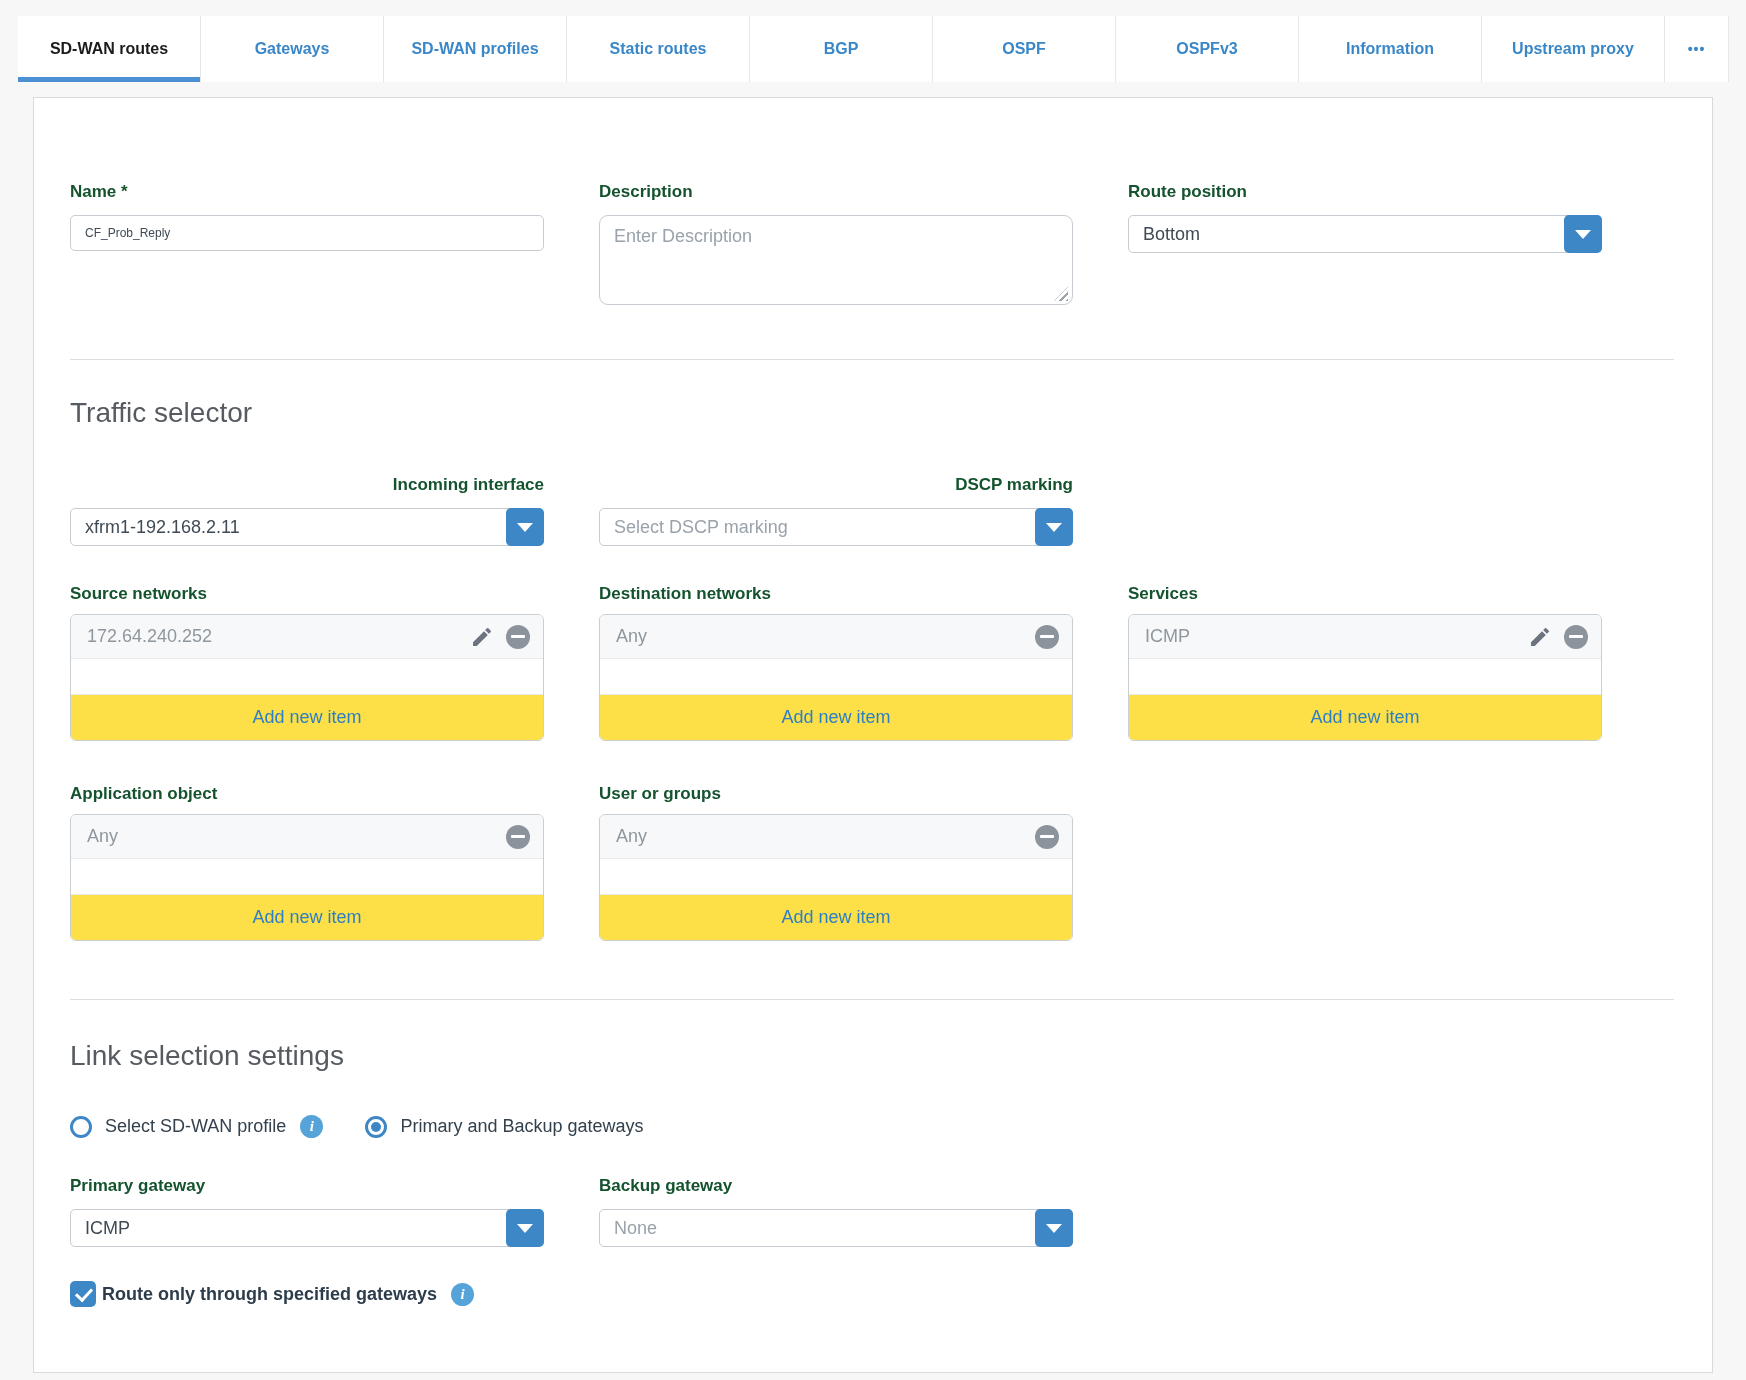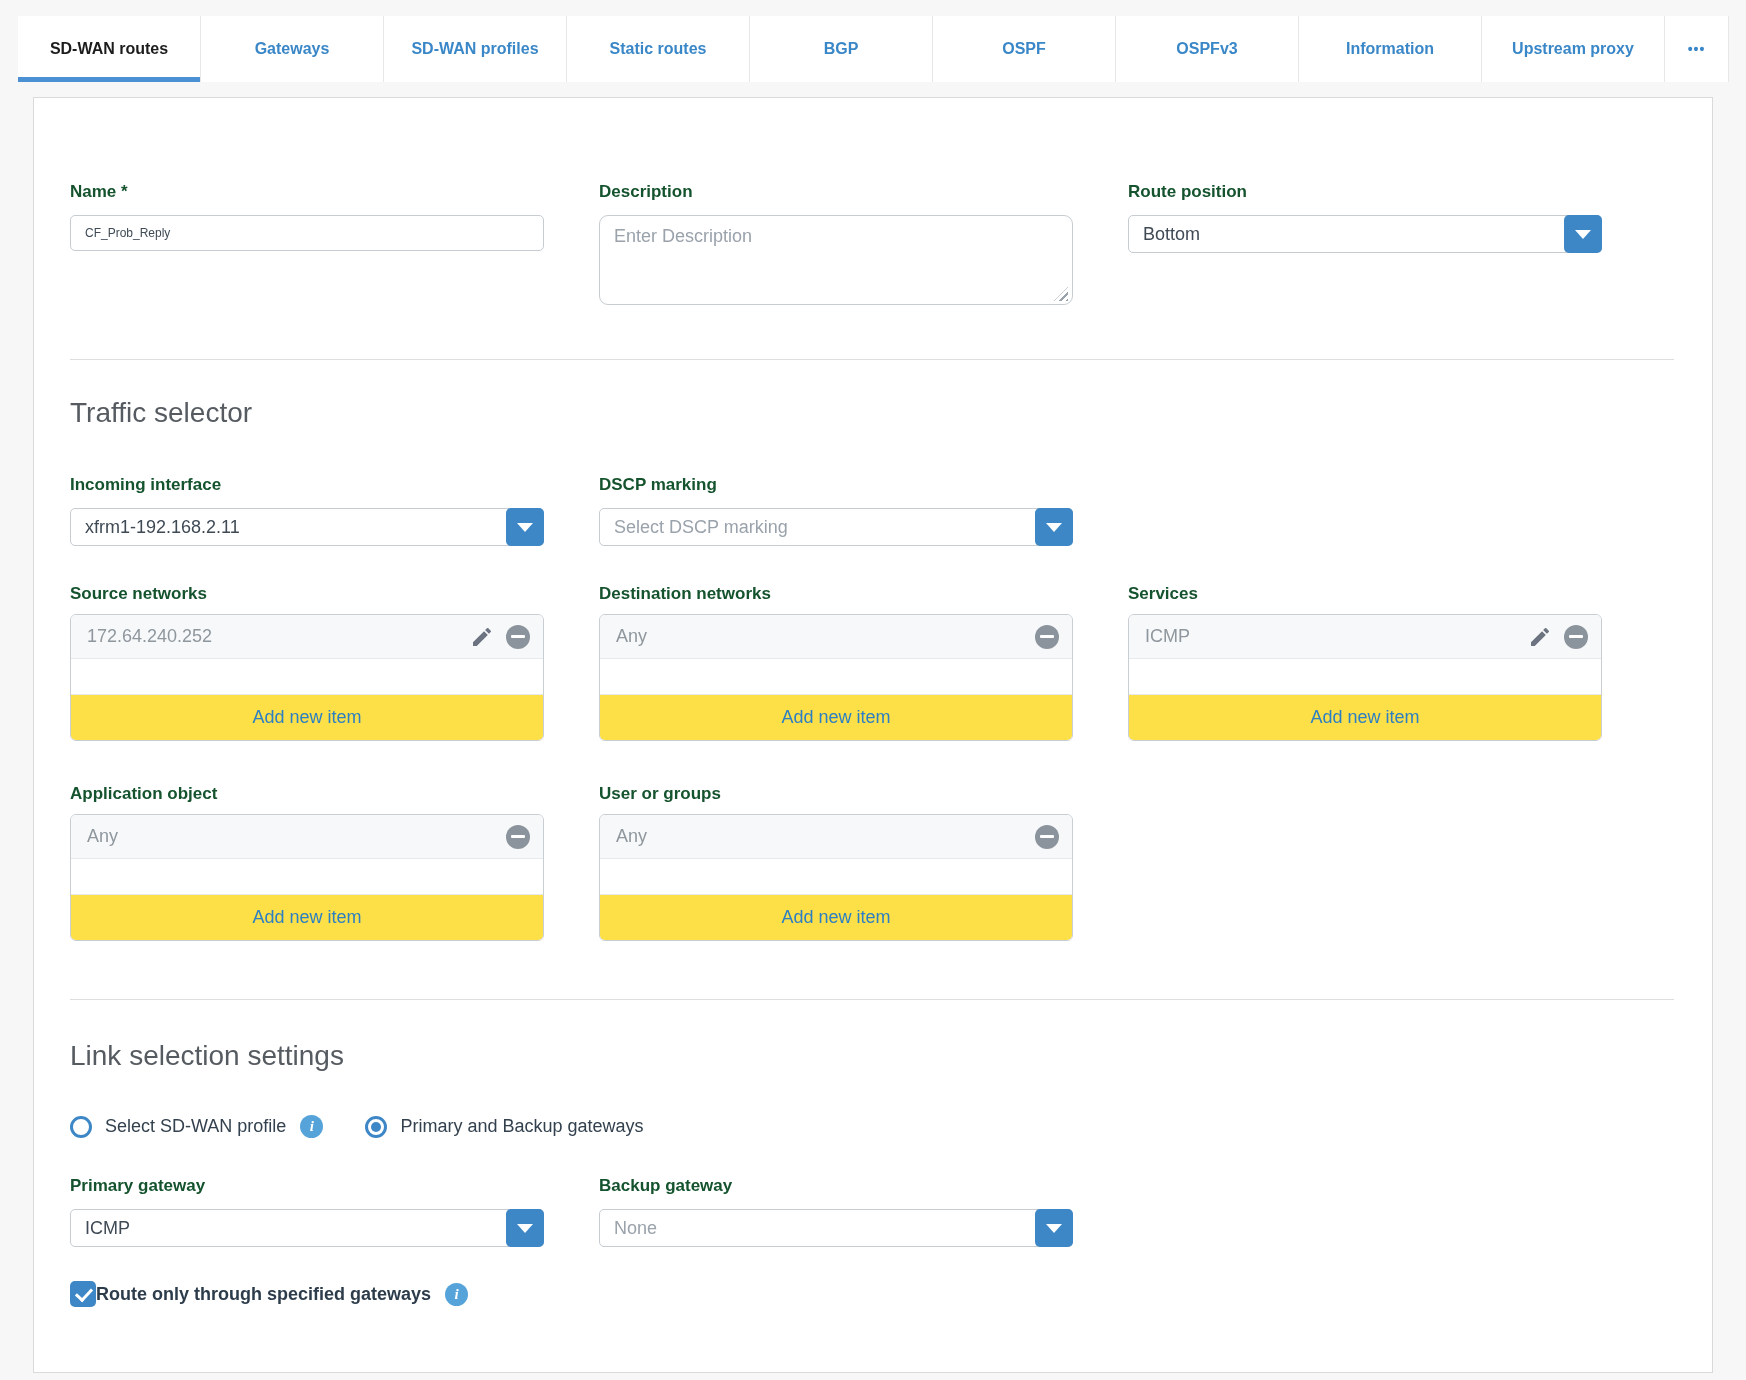--- a/index.html
+++ b/index.html
@@ -104,21 +104,21 @@
   }
 
   .divider { height: 1px; background: #dcdedf; }
   .divider.d1 { margin-top: 50px; }
   .divider.d2 { margin-top: 58px; }
 
   .section-heading { font-size: 28px; font-weight: 400; color: #565b61; line-height: 34px; }
   .section-heading.h1 { margin-top: 36px; }
   .section-heading.h2 { margin-top: 39px; }
 
-  .mt-row2 { margin-top: 45px; }
+  .mt-row2 { margin-top: 45px; text-align: right; }
   .mt-row3 { margin-top: 38px; }
   .mt-row4 { margin-top: 43px; }
   .mt-row5 { margin-top: 38px; }
   .row3 .field-label, .row4 .field-label { margin-bottom: 10px; }
 
   
   .radio-row { margin-top: 42px; display: flex; align-items: center; }
   .radio-option { display: flex; align-items: center; cursor: pointer; }
   .radio {
     width: 22px; height: 22px; border-radius: 50%;
@@ -142,21 +142,21 @@
   .checkbox {
     width: 26px; height: 26px; border-radius: 5px; background: #3d87c6;
     position: relative; cursor: pointer; flex: none;
   }
   .checkbox::after {
     content: ""; position: absolute; left: 9px; top: 4px;
     width: 7px; height: 13px;
     border: solid #fff; border-width: 0 3px 3px 0;
     transform: rotate(43deg);
   }
-  .checkbox-label { font-size: 18px; font-weight: 700; color: #2d3c4b; margin-left: 0; }
+  .checkbox-label { font-size: 18px; font-weight: 700; color: #2d3c4b; margin-left: 6px; }
 </style>
 </head>
 <body>
 
 <div class="tabbar">
   <div class="tab active">
       <span>SD-WAN routes</span>
     </div>
   <div class="tab">
       <span>Gateways</span>

